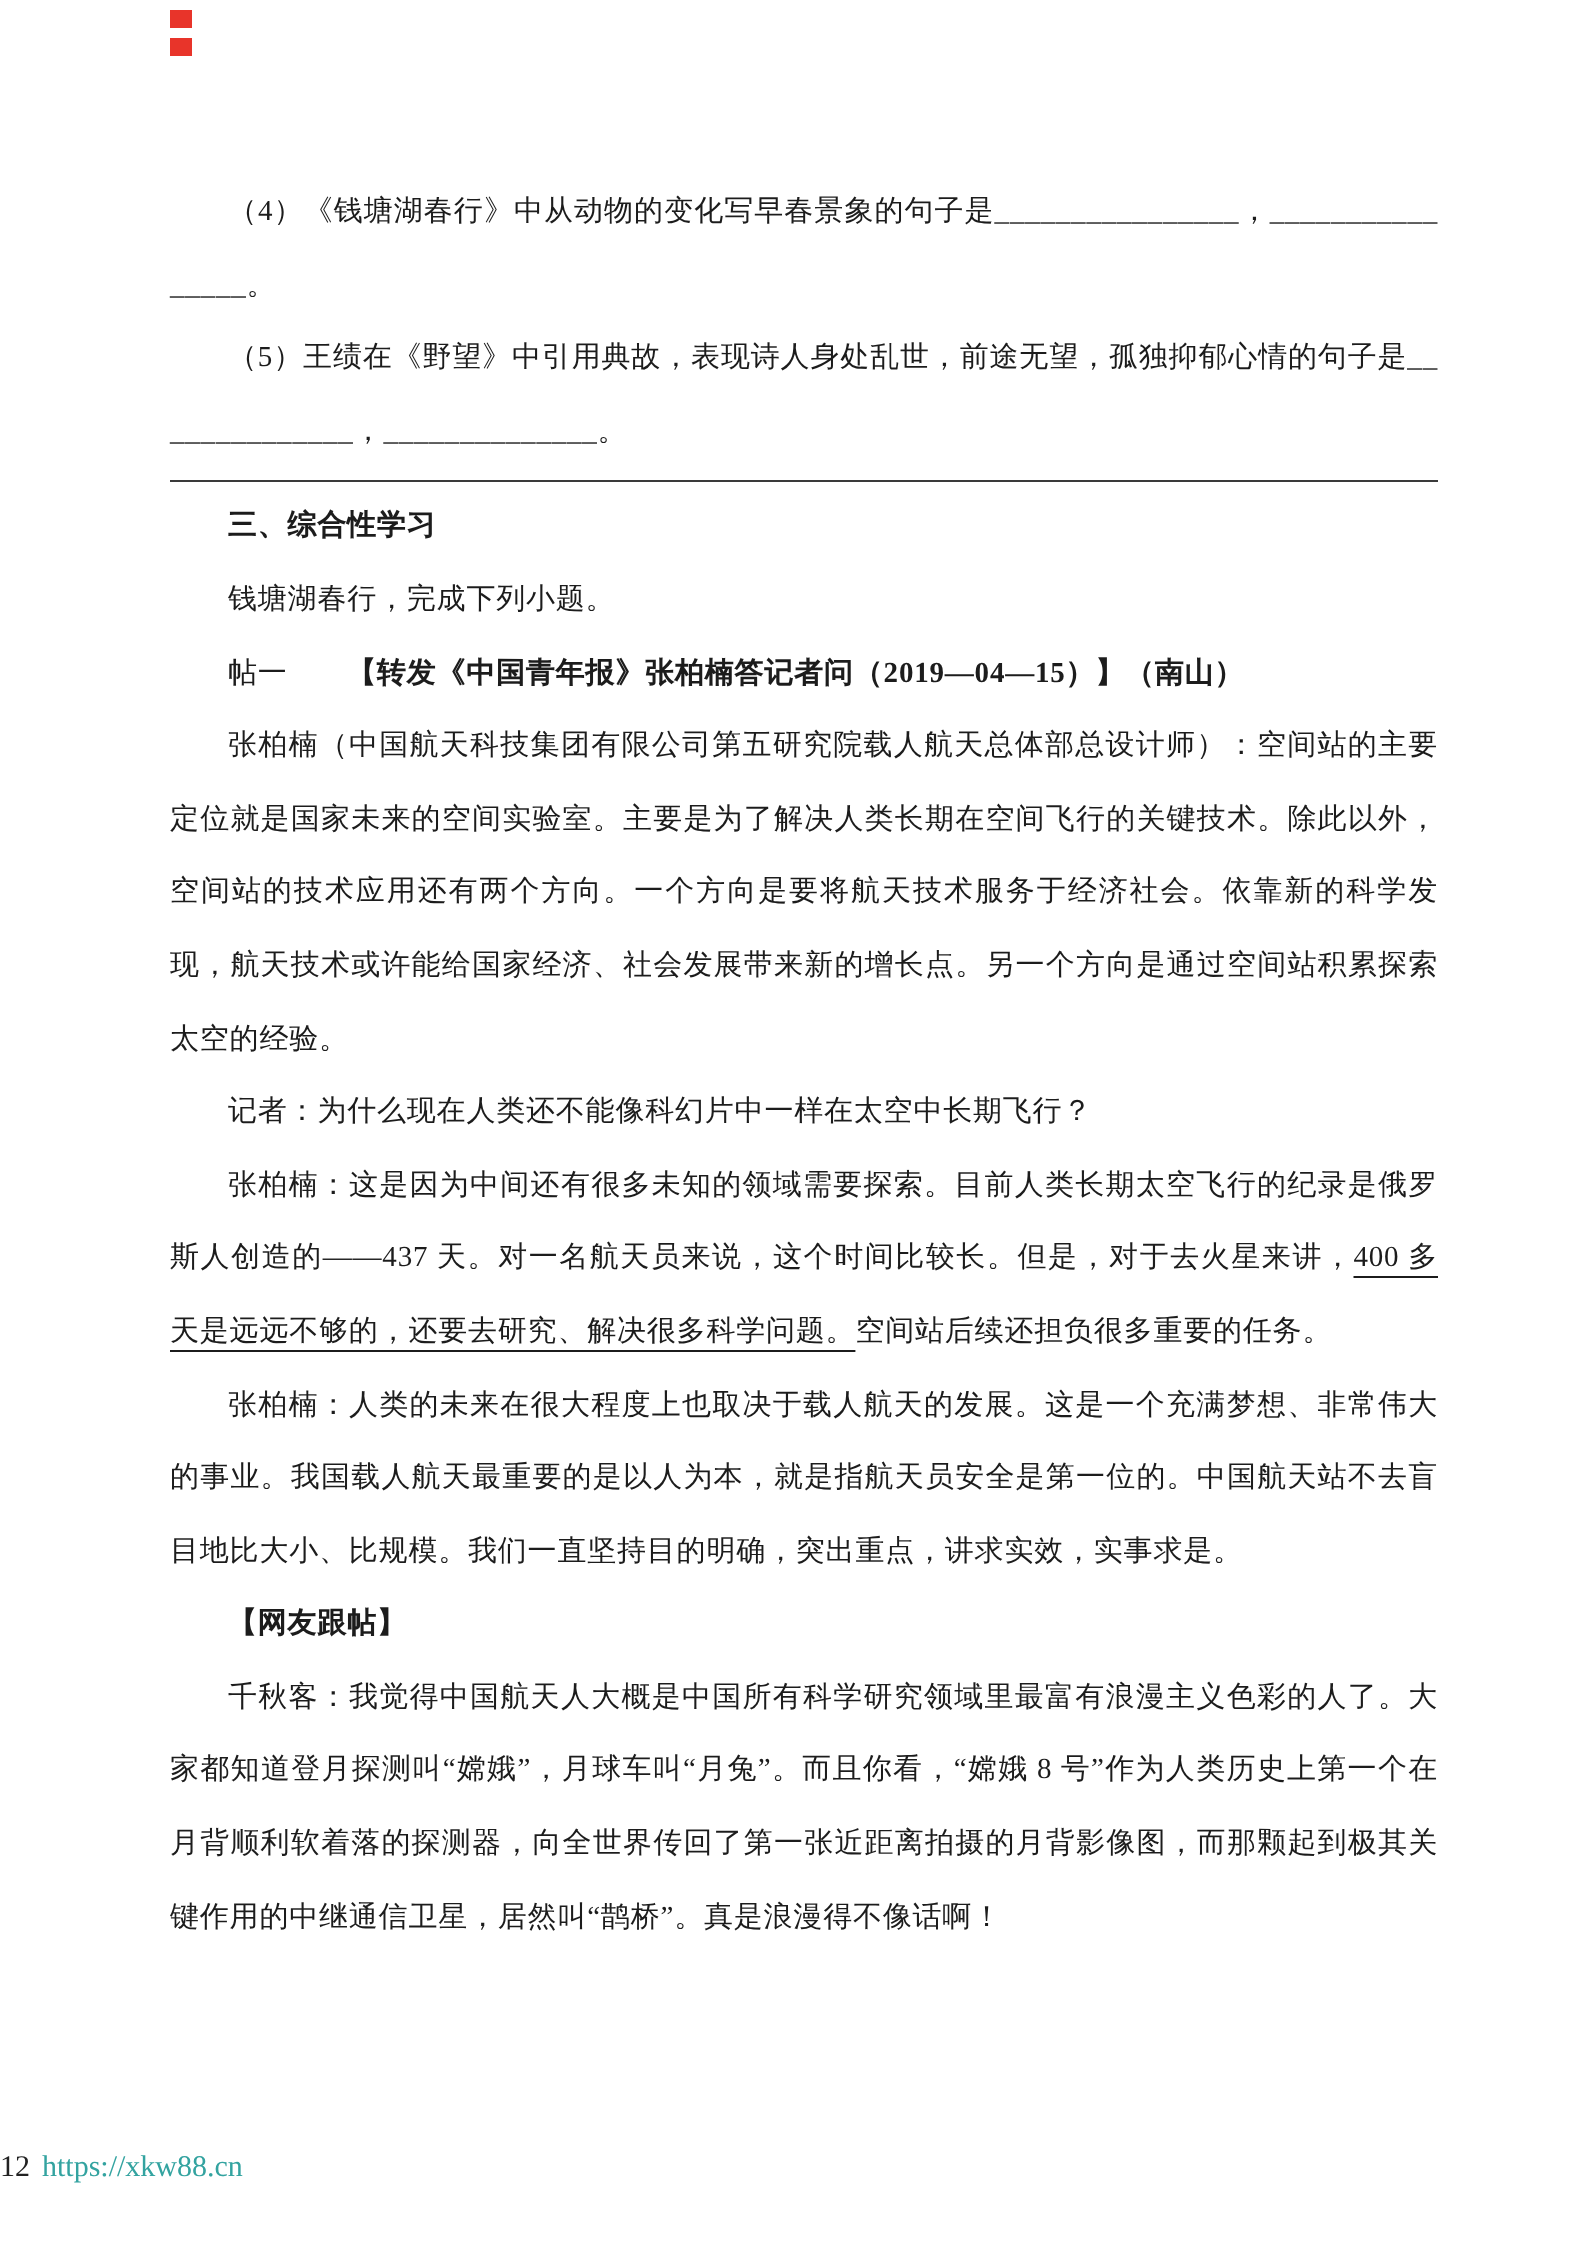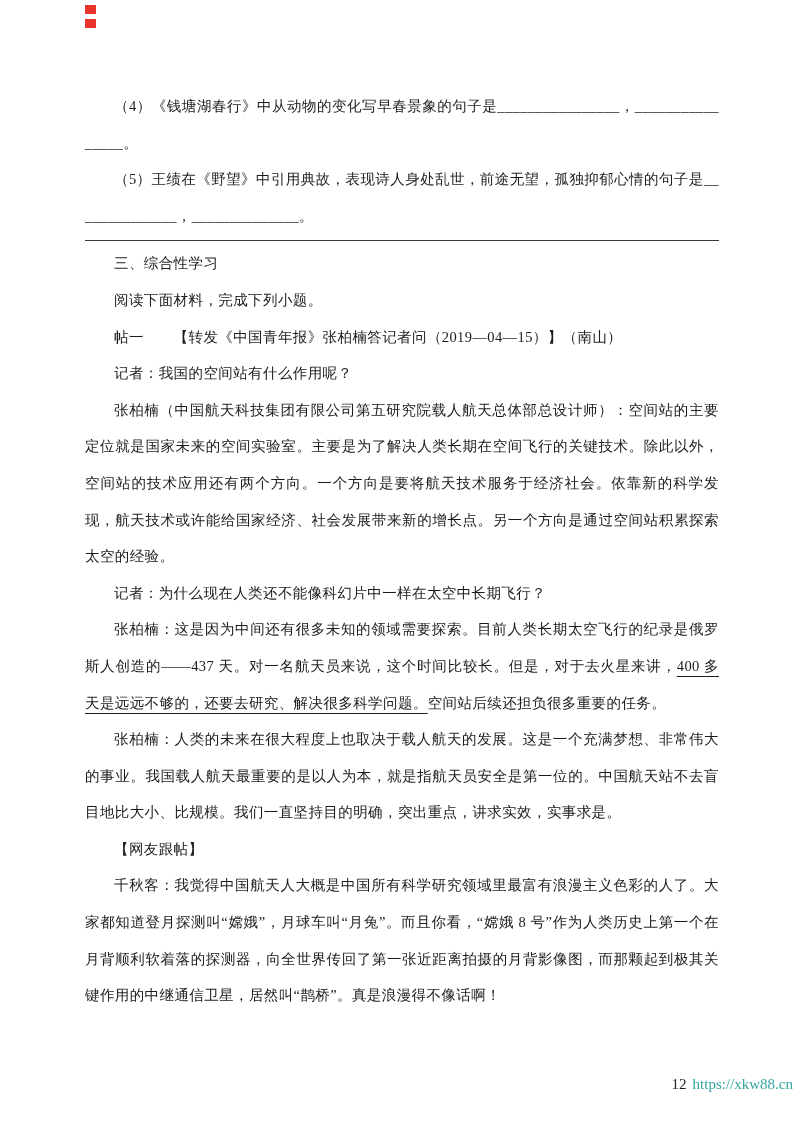--- a/index.html
+++ b/index.html
@@ -34,38 +34,38 @@
   .content { width: 100%; }
   .para {
     margin: 0;
     font-size: 14.5px;
     line-height: 36.6px;
     text-align: justify;
     text-indent: 2em;
     letter-spacing: 0.4px;
     word-break: break-all;
   }
-  .para .bold { font-weight: normal; }
+  .para .bold { font-weight: bold; }
   .para .underline {
     text-decoration: underline;
     text-underline-offset: 5px;
     text-decoration-thickness: 1px;
   }
   .divider {
     border: none;
     border-top: 1.2px solid #3a3a3a;
     margin: 6px 0 4px 0;
     height: 0;
   }
   .footer {
     position: absolute;
     left: 0;
     bottom: 28px;
     width: 793px;
-    text-align: right;
+    text-align: left;
     font-size: 15px;
     line-height: 20px;
   }
   .footer .pageno { color: #222222; }
   .footer .url { color: #33a3a0; margin-left: 6px; }
 </style>
 </head>
 <body>
 
 <div class="page">
@@ -73,23 +73,22 @@
   <div class="corner-marks">
     <span class="mark"></span>
     <span class="mark"></span>
   </div>
 
   <div class="content">
       <p class="para"><span>（4）《钱塘湖春行》中从动物的变化写早春景象的句子是________________，________________。</span></p>
       <p class="para"><span>（5）王绩在《野望》中引用典故，表现诗人身处乱世，前途无望，孤独抑郁心情的句子是______________，______________。</span></p>
       <div class="divider"></div>
       <p class="para"><span class="bold">三、综合性学习</span></p>
-      <p class="para"><span>阅读下面材料，完成下列小题。</span></p>
+      <p class="para"><span>钱塘湖春行，完成下列小题。</span></p>
       <p class="para"><span>帖一　　</span><span class="bold">【转发《中国青年报》张柏楠答记者问（2019—04—15）】（南山）</span></p>
-      <p class="para"><span>记者：我国的空间站有什么作用呢？</span></p>
       <p class="para"><span>张柏楠（中国航天科技集团有限公司第五研究院载人航天总体部总设计师）：空间站的主要定位就是国家未来的空间实验室。主要是为了解决人类长期在空间飞行的关键技术。除此以外，空间站的技术应用还有两个方向。一个方向是要将航天技术服务于经济社会。依靠新的科学发现，航天技术或许能给国家经济、社会发展带来新的增长点。另一个方向是通过空间站积累探索太空的经验。</span></p>
       <p class="para"><span>记者：为什么现在人类还不能像科幻片中一样在太空中长期飞行？</span></p>
       <p class="para"><span>张柏楠：这是因为中间还有很多未知的领域需要探索。目前人类长期太空飞行的纪录是俄罗斯人创造的——437 天。对一名航天员来说，这个时间比较长。但是，对于去火星来讲，</span><span class="underline">400 多天是远远不够的，还要去研究、解决很多科学问题。</span><span>空间站后续还担负很多重要的任务。</span></p>
       <p class="para"><span>张柏楠：人类的未来在很大程度上也取决于载人航天的发展。这是一个充满梦想、非常伟大的事业。我国载人航天最重要的是以人为本，就是指航天员安全是第一位的。中国航天站不去盲目地比大小、比规模。我们一直坚持目的明确，突出重点，讲求实效，实事求是。</span></p>
       <p class="para"><span class="bold">【网友跟帖】</span></p>
       <p class="para"><span>千秋客：我觉得中国航天人大概是中国所有科学研究领域里最富有浪漫主义色彩的人了。大家都知道登月探测叫“嫦娥”，月球车叫“月兔”。而且你看，“嫦娥 8 号”作为人类历史上第一个在月背顺利软着落的探测器，向全世界传回了第一张近距离拍摄的月背影像图，而那颗起到极其关键作用的中继通信卫星，居然叫“鹊桥”。真是浪漫得不像话啊！</span></p>
     </div>
 
   <div class="footer">
     <span class="pageno">12</span><span class="url">https://xkw88.cn</span>

